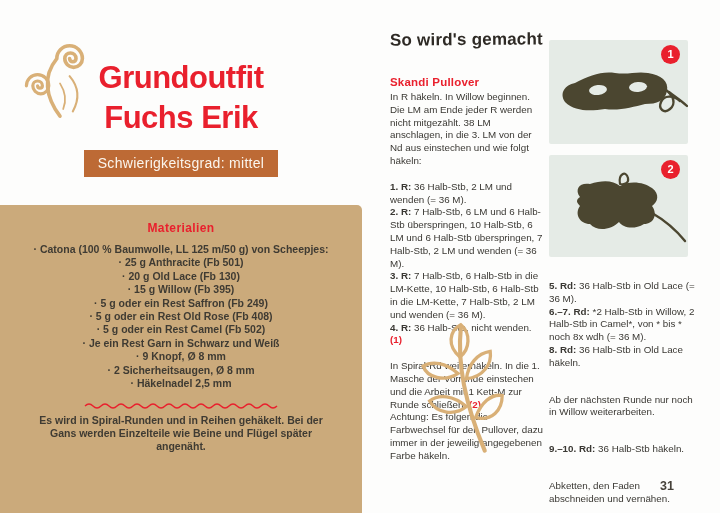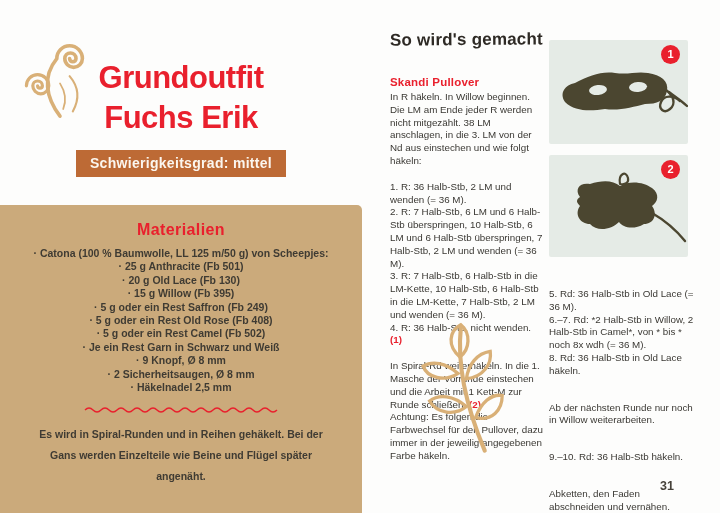--- a/index.html
+++ b/index.html
@@ -10,49 +10,49 @@
   html,body{background:#ffffff;}
   body{font-family:"Liberation Sans",sans-serif;color:var(--text);}
   .page{position:relative;width:720px;height:513px;background:#fdfdfc;overflow:hidden;}
 
   
   .swirl{position:absolute;left:20px;top:8px;width:80px;height:114px;}
   .title{position:absolute;left:0;top:58px;width:362px;text-align:center;color:var(--red);
          font-weight:bold;font-size:31px;line-height:40px;letter-spacing:-0.5px;}
   .badge-wrap{position:absolute;left:0;top:150px;width:362px;text-align:center;}
   .badge{display:inline-block;background:var(--badge);color:#fbf6ee;font-size:14px;
-         padding:5px 14px 6px;letter-spacing:0.3px;font-weight:bold;}
+         padding:5px 14px 6px;letter-spacing:0.3px;}
   .materials-box{position:absolute;left:0;top:205px;width:362px;height:308px;background:var(--tan);
          border-radius:0 5px 0 0;text-align:center;padding-top:16px;}
-  .materials-heading{color:var(--red);font-size:16px;font-weight:bold;letter-spacing:0.4px;}
+  .materials-heading{color:var(--red);font-size:12px;font-weight:bold;letter-spacing:0.4px;}
   .materials-list{margin-top:8px;font-size:10.5px;line-height:13.4px;font-weight:bold;color:#3f3b33;}
   .wavy{display:block;margin:12px auto 0;}
-  .note{width:310px;margin:10px auto 0;font-size:10.5px;line-height:21px;font-weight:bold;color:#3f3b33;}
+  .note{width:310px;margin:4px auto 0;font-size:10.5px;line-height:13px;font-weight:bold;color:#3f3b33;}
 
   
   .col2{position:absolute;left:390px;top:30px;width:154px;}
   .howto-heading{font-size:17px;font-weight:bold;color:#2e2a25;letter-spacing:0.2px;transform:rotate(-0.5deg);}
   .sub-heading{margin-top:26px;color:var(--red);font-size:11.5px;font-weight:bold;letter-spacing:0.2px;}
   .body-text{font-size:9.8px;line-height:12.8px;color:var(--text);}
   .intro{margin-top:3px;}
   .blocks{margin-top:13px;}
   .rt{margin:0;}
   .rt.gapA{margin-top:24px;}
-  .seg-b{font-weight:normal;}
+  .seg-b{font-weight:bold;}
   .seg-r{font-weight:bold;color:var(--red);}
   .leaf{position:absolute;left:413px;top:322px;width:92px;height:136px;}
 
   
   .photo{position:absolute;left:549px;width:139px;background:var(--photo-bg);border-radius:2px;}
   .photo1{top:40px;height:104px;}
   .photo2{top:155px;height:102px;}
   .photo svg{position:absolute;left:0;top:0;width:100%;height:100%;}
   .num-badge{position:absolute;top:5px;right:8px;width:19px;height:19px;border-radius:50%;
         background:var(--red);color:#fff;font-size:11px;font-weight:bold;line-height:19px;text-align:center;}
-  .col3{position:absolute;left:549px;top:288px;width:146px;}
+  .col3{position:absolute;left:549px;top:280px;width:146px;}
   .pageno{position:absolute;left:660px;top:479px;font-size:12.5px;font-weight:bold;color:#46413a;}
 
   .gold-stroke{stroke:var(--gold);fill:none;stroke-linecap:round;}
   .red-stroke{stroke:var(--red);fill:none;}
   .yarn-fill{fill:var(--yarn);}
   .yarn-stroke{stroke:var(--yarn);fill:none;stroke-linecap:round;}
   .hole{fill:var(--photo-bg);}
 </style>
 </head>
 <body>

